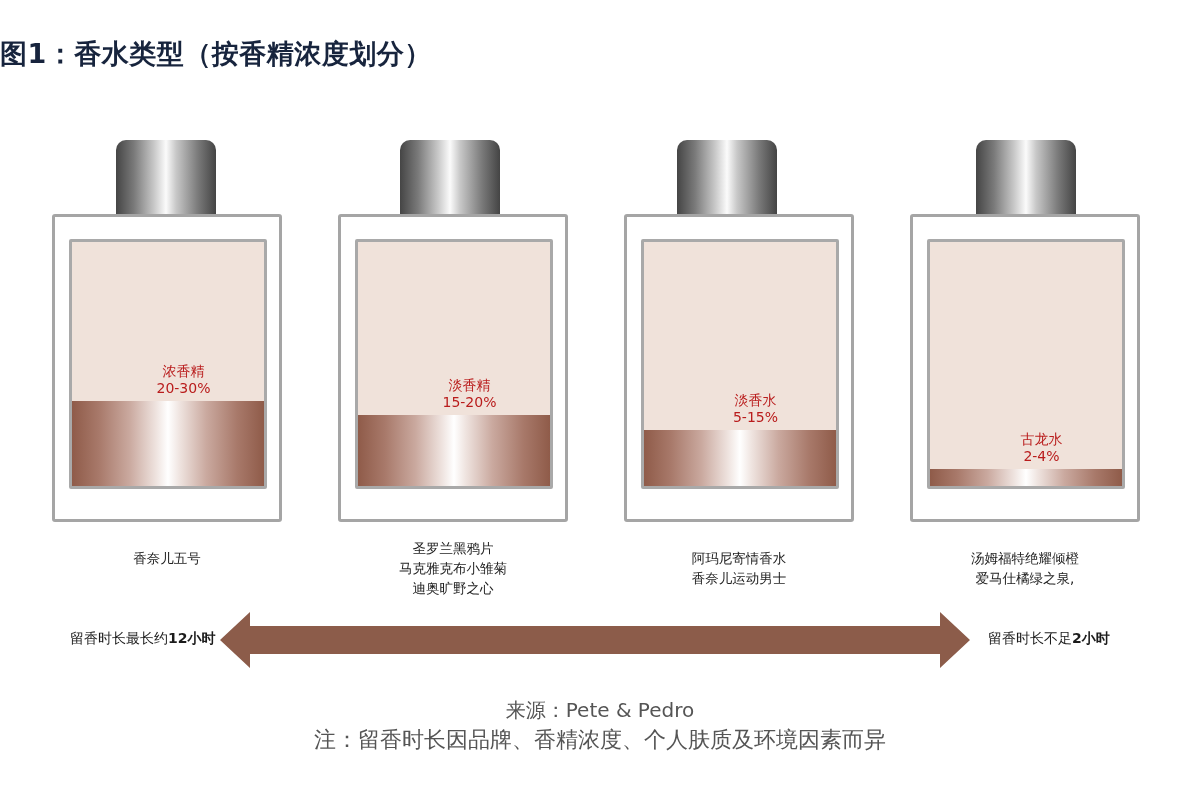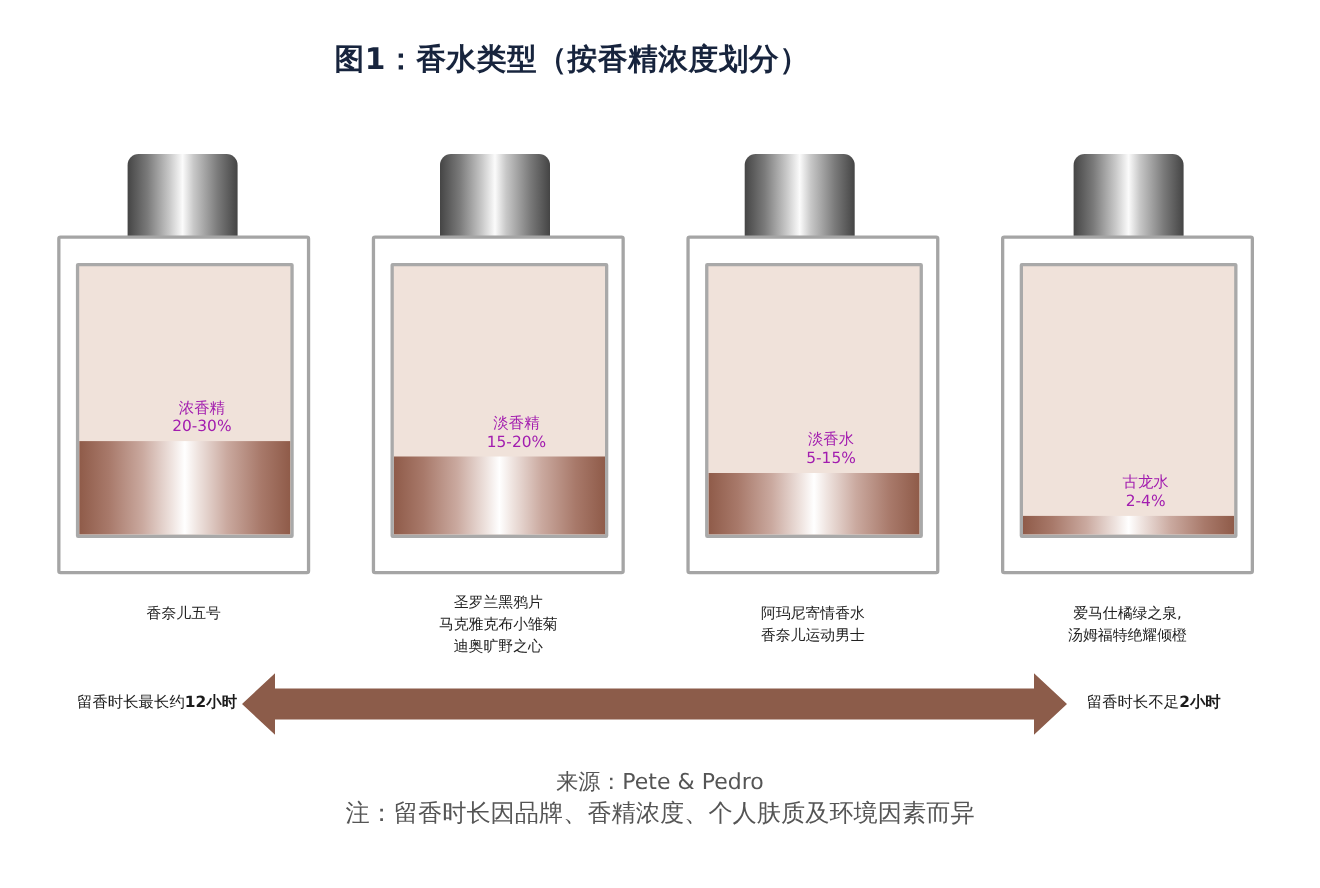--- a/index.html
+++ b/index.html
@@ -1,20 +1,20 @@
 <!DOCTYPE html>
 <html><head>
 <meta charset="utf-8">
 <style>
   * { box-sizing: border-box; margin: 0; padding: 0; }
   html, body { width: 1200px; height: 807px; background: #ffffff; overflow: hidden; }
   body { position: relative; font-family: "DejaVu Sans", "Liberation Sans", sans-serif; color: #222; }
 
   .title {
-    position: absolute; left: 0; top: 36px; width: 1040px; text-align: center;
+    position: absolute; left: 0; top: 36px; width: 1040px; text-align: left;
     font-size: 27px; font-weight: bold; color: #17243d; letter-spacing: 0.5px;
   }
 
   .bottle { position: absolute; top: 140px; width: 230px; height: 384px; }
   .cap {
     position: absolute; top: 0; width: 100px; height: 75px;
     border-radius: 10px 10px 0 0;
     background: linear-gradient(90deg, #454545 0%, #7a7a7a 18%, #c8c8c8 38%, #fbfbfb 50%, #c8c8c8 60%, #7a7a7a 82%, #444444 100%);
   }
   .body {
@@ -23,21 +23,21 @@
   }
   .inner {
     position: absolute; left: 14px; top: 22px; width: 198px; height: 250px;
     border: 3px solid #a9a9a9; border-radius: 2px; background: #f0e2da; overflow: hidden;
   }
   .fill {
     position: absolute; left: 0; bottom: 0; width: 100%;
     background: linear-gradient(90deg, #8f5b49 0%, #a8796a 14%, #caa99f 30%, #efe4e0 44%, #ffffff 50%, #efe4e0 56%, #caa99f 70%, #a8796a 86%, #8f5b49 100%);
   }
   .label {
-    position: absolute; left: 0; width: 100%; text-align: center; color: #a21caf; padding-left: 31px;
+    position: absolute; left: 0; width: 100%; text-align: center; color: #b91c1c; padding-left: 31px;
   }
   .label .type { display: block; font-size: 14px; line-height: 17px; }
   .label .pct { display: block; font-size: 14px; font-weight: normal; line-height: 17px; }
 
   .examples {
     position: absolute; width: 230px; text-align: center;
     font-size: 13.5px; line-height: 20px; color: #222;
   }
 
   .arrow-wrap { position: absolute; left: 218px; top: 610px; width: 756px; height: 60px; }
@@ -118,22 +118,22 @@
 <div class="examples" style="left:338px; top:538px;">
   <div>圣罗兰黑鸦片</div>
   <div>马克雅克布小雏菊</div>
   <div>迪奥旷野之心</div>
 </div>
 <div class="examples" style="left:624px; top:548px;">
   <div>阿玛尼寄情香水</div>
   <div>香奈儿运动男士</div>
 </div>
 <div class="examples" style="left:910px; top:548px;">
+  <div>汤姆福特绝耀倾橙</div>
   <div>爱马仕橘绿之泉,</div>
-  <div>汤姆福特绝耀倾橙</div>
 </div>
 
 <div class="arrow-wrap">
   <svg width="756" height="60" viewBox="0 0 756 60">
     <polygon points="2,30 32,2 32,16 722,16 722,2 752,30 722,58 722,44 32,44 32,58" fill="#8c5c4a"></polygon>
   </svg>
 </div>
 <div class="arrow-text" style="left:70px;">
   <span>留香时长最长约</span><b>12小时</b>
 </div>

